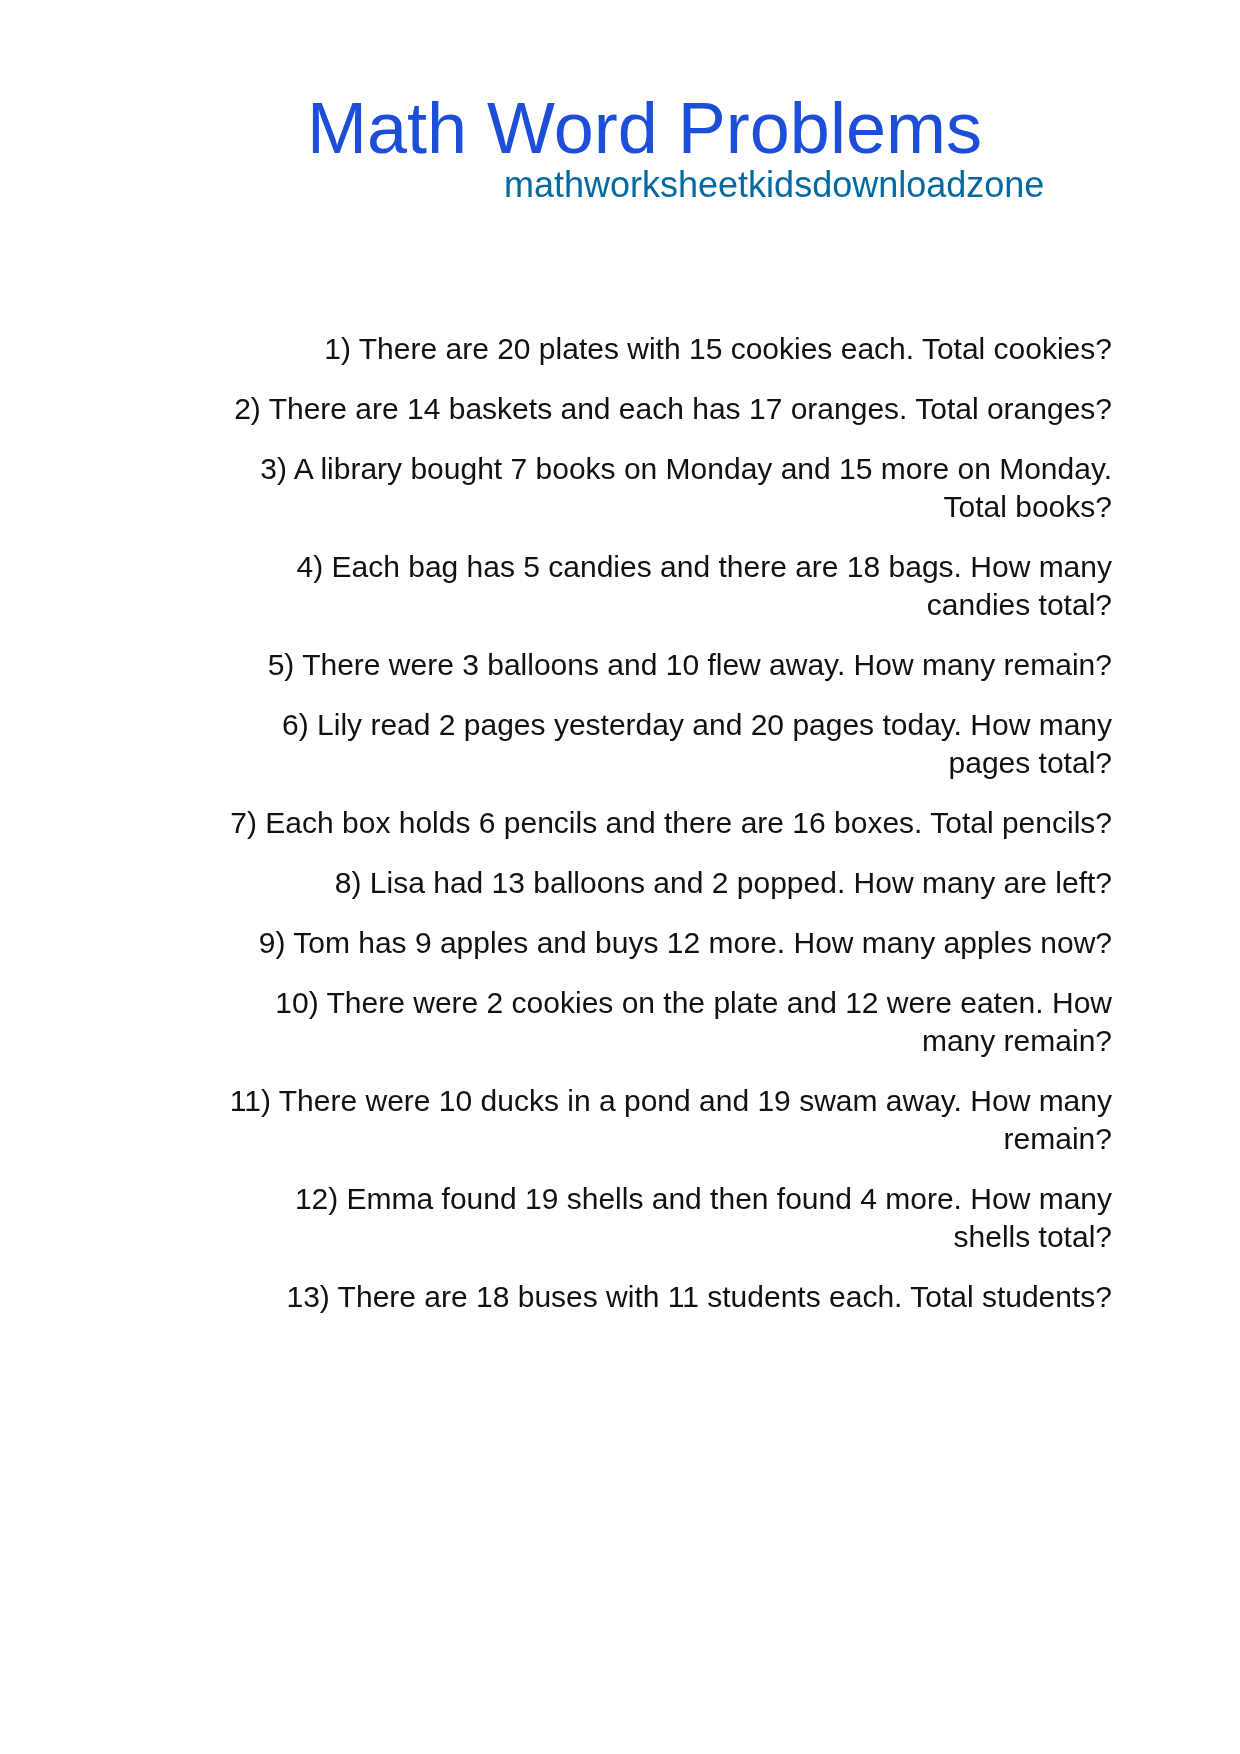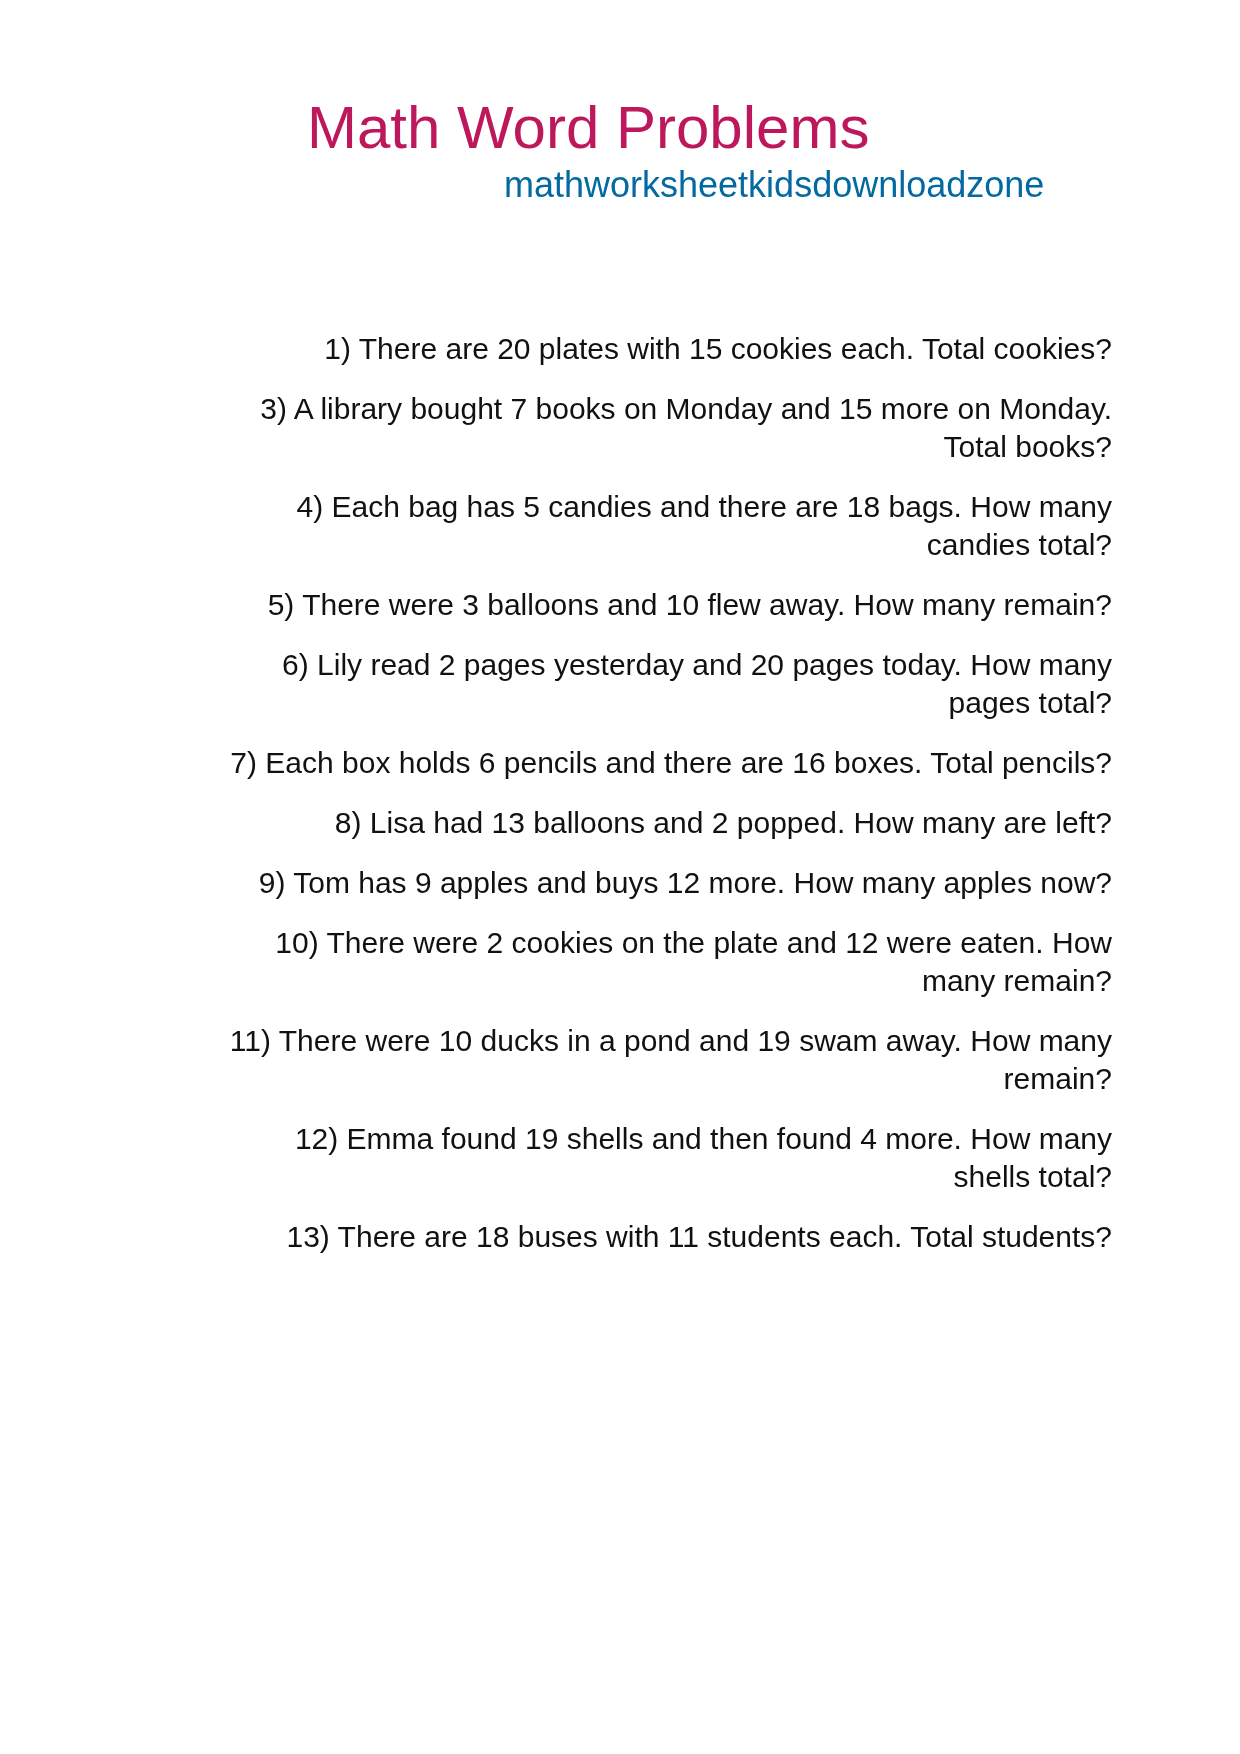--- a/index.html
+++ b/index.html
@@ -15,24 +15,24 @@
     overflow: hidden;
   }
   .page {
     position: relative;
     width: 1240px;
     height: 1754px;
     background: #ffffff;
   }
   .doc-title {
     margin: 100px 0 0 307px;
-    font-size: 60px;
+    font-size: 72px;
     line-height: 56px;
     font-weight: 400;
-    color: #be185d;
+    color: #1d4ed8;
     letter-spacing: 0;
     white-space: nowrap;
   }
   .doc-subtitle {
     margin: 8px 0 0 504px;
     font-size: 36px;
     line-height: 42px;
     font-weight: 400;
     color: #0369a1;
     white-space: nowrap;
@@ -52,20 +52,21 @@
 </style>
 </head>
 <body>
 
 <div class="page">
   <h1 class="doc-title">Math Word Problems</h1>
   <div class="doc-subtitle">mathworksheetkidsdownloadzone</div>
 
   <div class="problems">
     <p>1) There are 20 plates with 15 cookies each. Total cookies?</p>
+    <p>2) There are 14 baskets and each has 17 oranges. Total oranges?</p>
     <p>3) A library bought 7 books on Monday and 15 more on Monday.
 Total books?</p>
     <p>4) Each bag has 5 candies and there are 18 bags. How many
 candies total?</p>
     <p>5) There were 3 balloons and 10 flew away. How many remain?</p>
     <p>6) Lily read 2 pages yesterday and 20 pages today. How many
 pages total?</p>
     <p>7) Each box holds 6 pencils and there are 16 boxes. Total pencils?</p>
     <p>8) Lisa had 13 balloons and 2 popped. How many are left?</p>
     <p>9) Tom has 9 apples and buys 12 more. How many apples now?</p>

